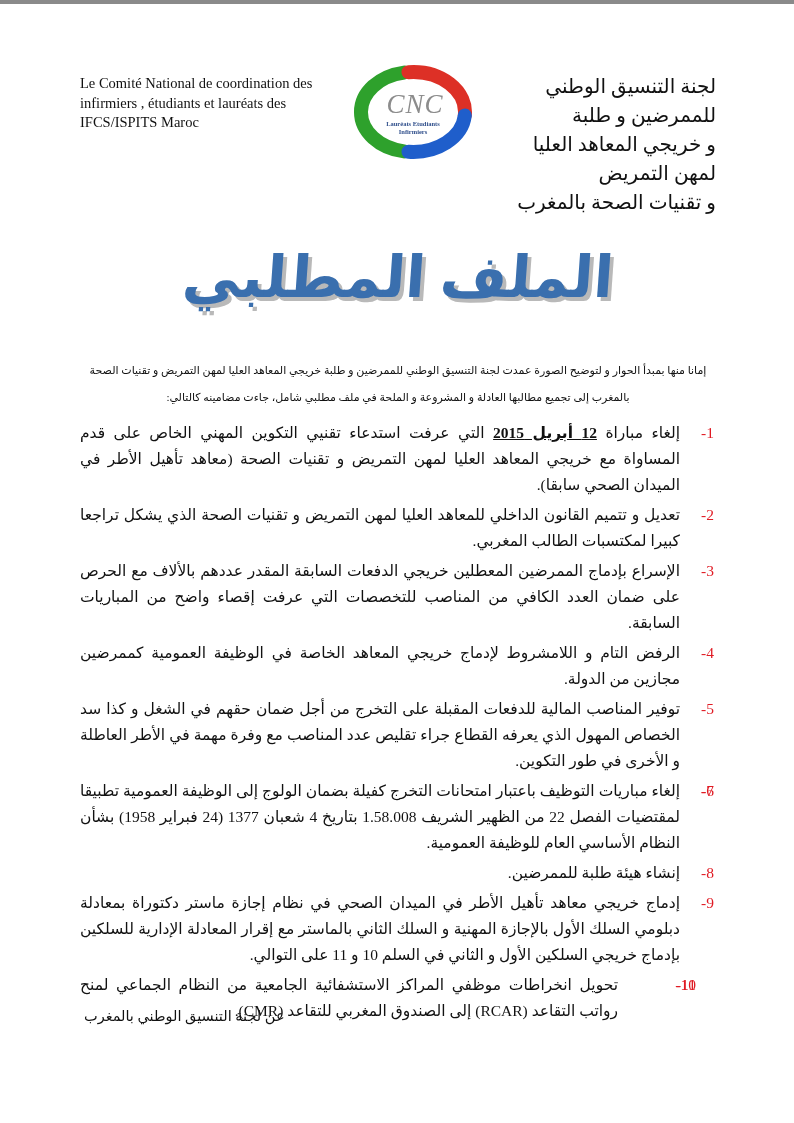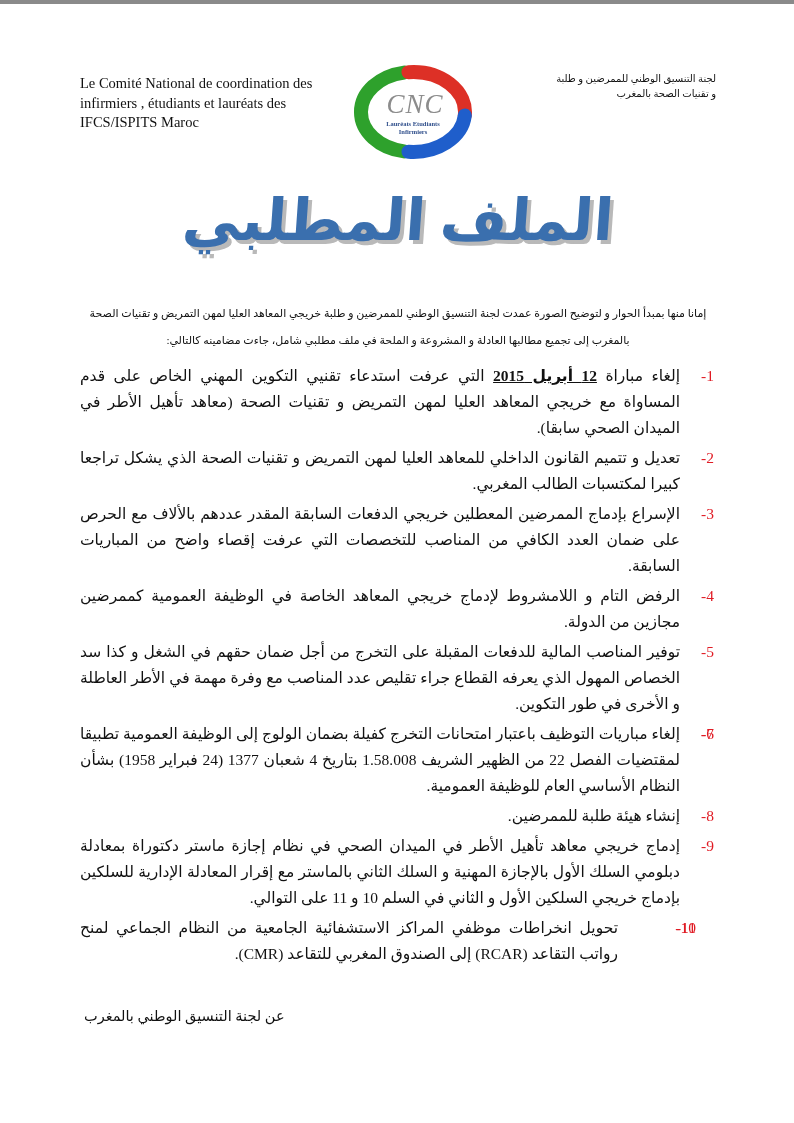--- a/index.html
+++ b/index.html
@@ -16,21 +16,21 @@
   }
   
   .header{display:flex;align-items:flex-start;justify-content:space-between;}
   .org-fr{
     width:255px;font-size:14.5px;line-height:1.35;color:#111;
     text-align:left;direction:ltr;padding-top:4px;
   }
   .logo-wrap{width:120px;height:96px;position:relative;flex-shrink:0;margin-top:-6px;}
   .logo-wrap svg{display:block;}
   .org-ar{
-    width:225px;font-size:10px;line-height:1.45;color:#111;
+    width:225px;font-size:20px;line-height:1.45;color:#111;
     direction:rtl;text-align:right;padding-top:2px;
   }
   
   .doc-title{
     margin-top:26px;
     text-align:center;
     direction:rtl;
     font-size:58px;
     font-weight:bold;
     color:#3a6fae;
@@ -104,20 +104,21 @@
       </svg>
       <div class="logo-acronym">CNC</div>
       <div class="logo-sub">
         <div>Lauréats Etudiants</div>
         <div>Infirmiers</div>
       </div>
     </div>
 
     <div class="org-ar">
       <div>لجنة التنسيق الوطني  للممرضين و طلبة</div>
+      <div>و خريجي المعاهد العليا لمهن التمريض</div>
       <div>و تقنيات الصحة بالمغرب</div>
     </div>
   </div>
 
   <div class="doc-title">الملف المطلبي</div>
 
   <div class="intro">إمانا منها بمبدأ الحوار و لتوضيح الصورة عمدت لجنة التنسيق الوطني للممرضين و طلبة خريجي المعاهد العليا لمهن التمريض و تقنيات الصحة بالمغرب إلى تجميع مطالبها العادلة و المشروعة و الملحة في ملف مطلبي شامل، جاءت مضامينه كالتالي:</div>
 
   <div class="demands">
       <div class="item"><span class="marker">1-</span><span><span>إلغاء مباراة </span><span class="bold-underline">12 أبريل 2015</span><span> التي عرفت استدعاء تقنيي التكوين المهني الخاص على قدم المساواة مع خريجي المعاهد العليا لمهن التمريض و تقنيات الصحة (معاهد تأهيل الأطر في الميدان الصحي سابقا).</span></span></div>

